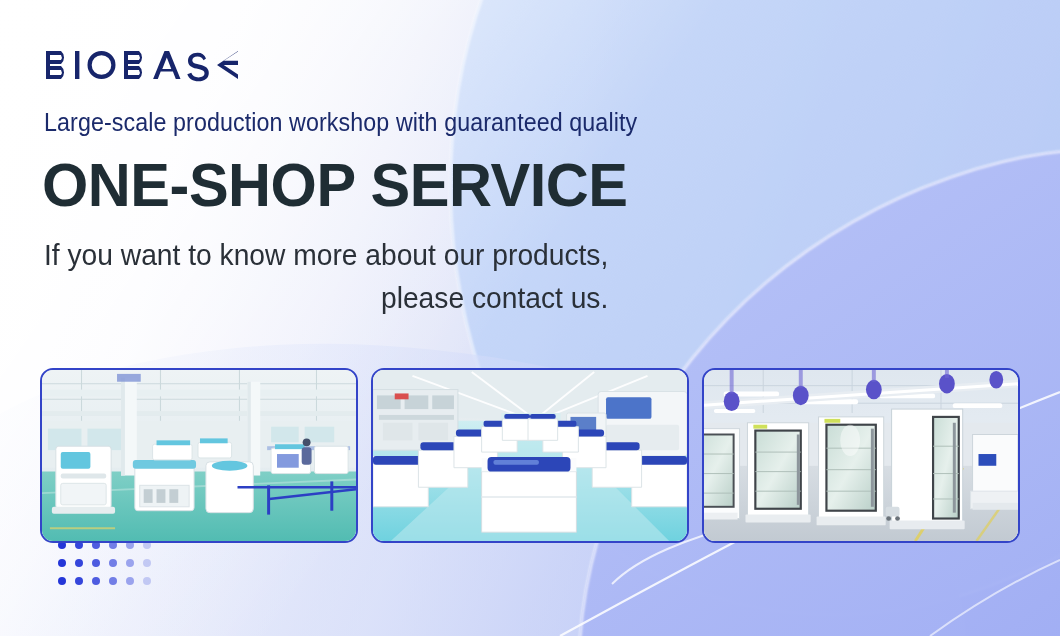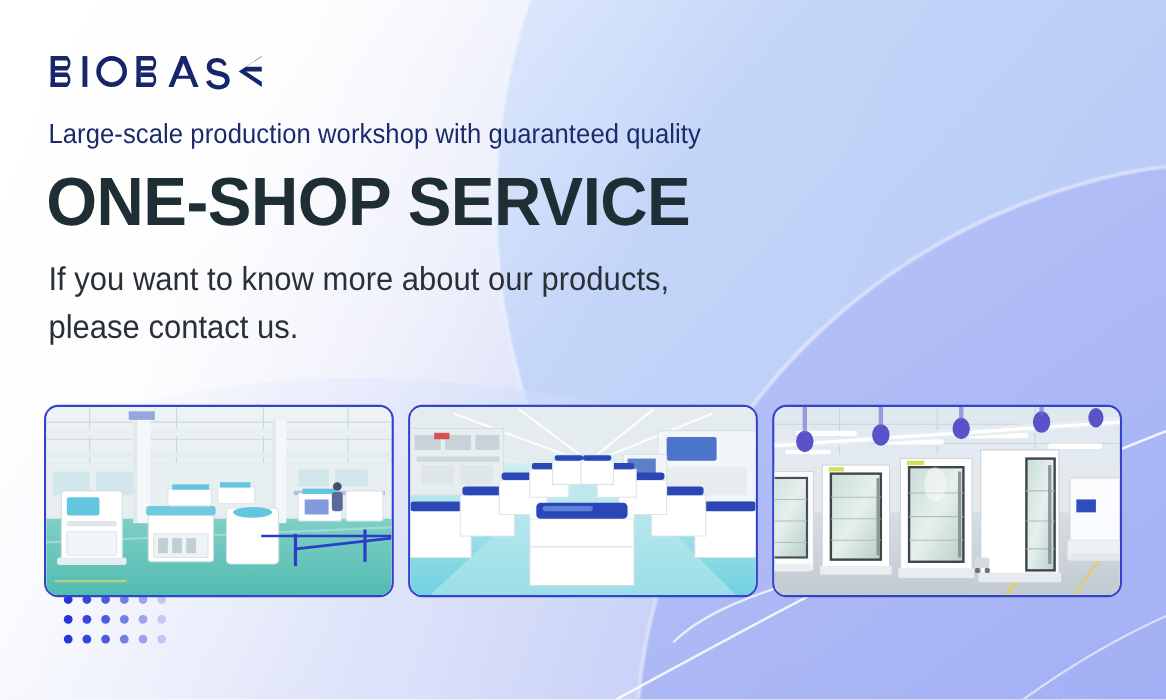--- a/index.html
+++ b/index.html
@@ -5,20 +5,21 @@
 <style>
   html,body{margin:0;padding:0;}
   body{
     width:1060px;height:636px;overflow:hidden;
     font-family:"Liberation Sans", sans-serif;
     background:#ffffff;
   }
   .banner{
     position:relative;width:1060px;height:636px;overflow:hidden;
     background:#f3f3fb;
+    text-align:right;
   }
 
   
   .bg-base{
     position:absolute;inset:0;
     background:
       linear-gradient(110deg,
         #ffffff 0%,
         #fbfbfe 18%,
         #eef0fb 34%,

